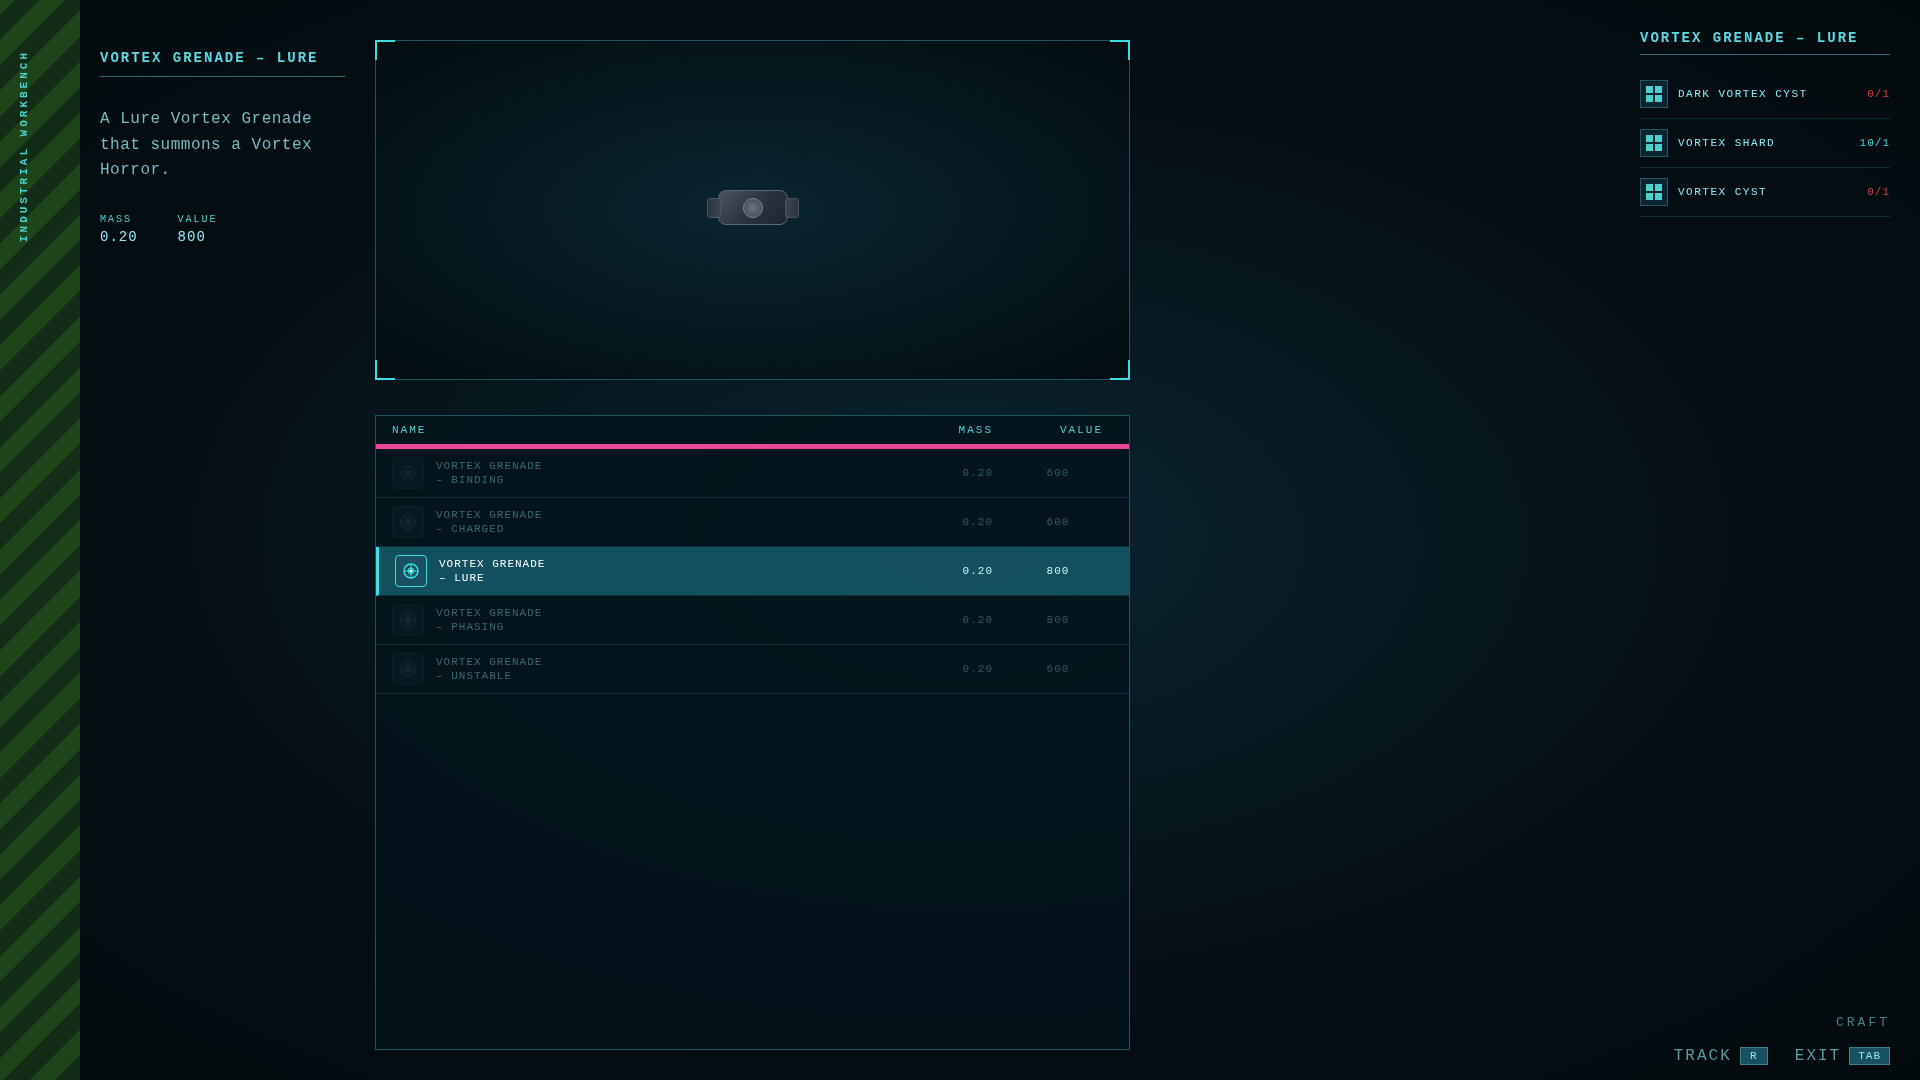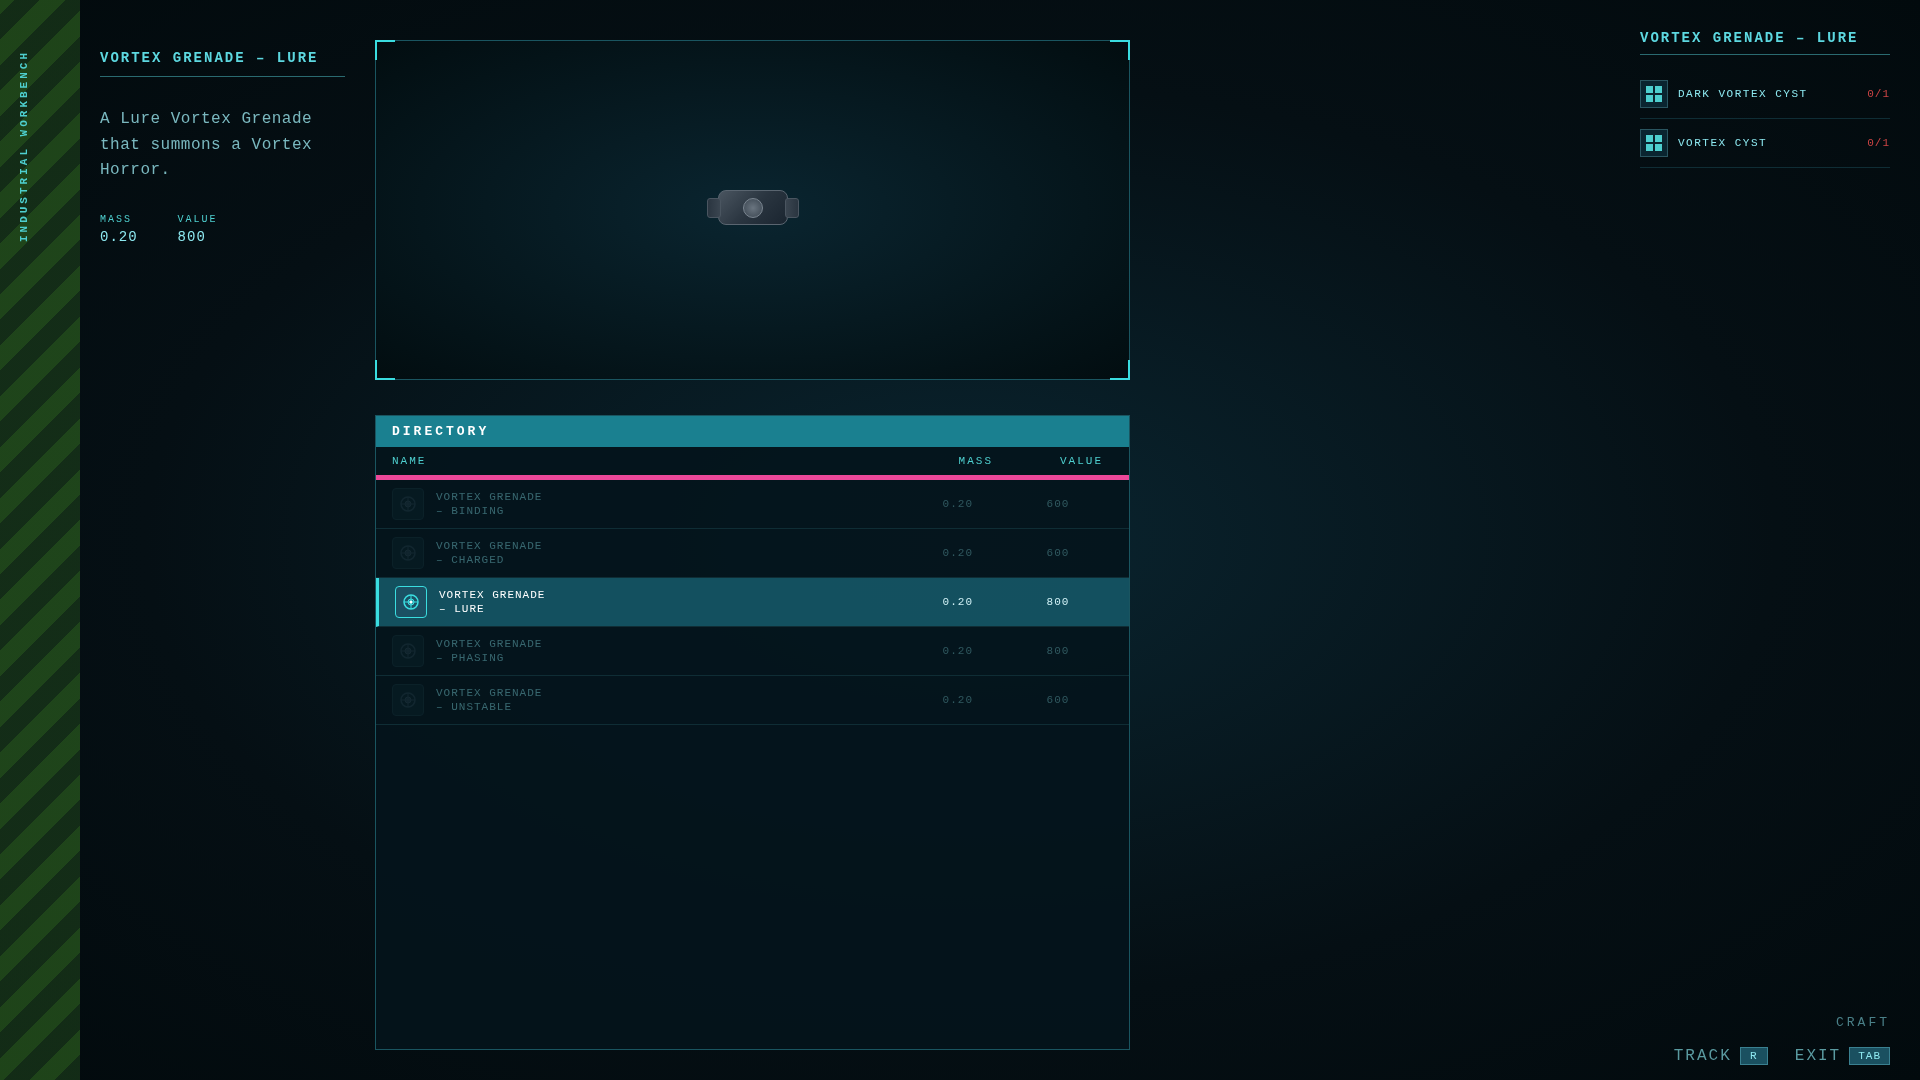--- a/index.html
+++ b/index.html
@@ -227,21 +227,20 @@
       text-transform: uppercase;
     }
 
     .table-row {
       display: grid;
       grid-template-columns: 260px 1fr 100px 100px;
       padding: 8px 16px;
       border-bottom: 1px solid #0f2d35;
       align-items: center;
       cursor: pointer;
-      gap: 20px;
     }
 
     .table-row.selected {
       background: rgba(30, 120, 140, 0.6);
       border-left: 3px solid #3adde0;
     }
 
     .row-name {
       display: flex;
       align-items: center;
@@ -495,21 +494,20 @@
   <div class="grenade-object">
     <div class="grenade-body">
       <div class="grenade-wing-left"></div>
       <div class="grenade-center"></div>
       <div class="grenade-wing-right"></div>
     </div>
   </div>
 </div>
 
 <div class="directory-panel">
-  <div class="directory-header">DIRECTORY</div>
 
   <div class="directory-table">
     <div class="table-header">
       <div class="table-col-header">NAME</div>
       <div></div>
       <div class="table-col-header" style="text-align:right; padding-right:20px;">MASS</div>
       <div class="table-col-header" style="text-align:right; padding-right:10px;">VALUE</div>
     </div>
 
     <div class="table-row dim">
@@ -610,20 +608,32 @@
         <div class="ingredient-icon-dot"></div>
         <div class="ingredient-icon-dot"></div>
         <div class="ingredient-icon-dot"></div>
         <div class="ingredient-icon-dot"></div>
       </div>
     </div>
     <div class="ingredient-name">DARK VORTEX CYST</div>
     <div class="ingredient-count insufficient">0/1</div>
   </div>
 
+  <div class="ingredient-row">
+    <div class="ingredient-icon">
+      <div class="ingredient-icon-grid">
+        <div class="ingredient-icon-dot"></div>
+        <div class="ingredient-icon-dot"></div>
+        <div class="ingredient-icon-dot"></div>
+        <div class="ingredient-icon-dot"></div>
+      </div>
+    </div>
+    <div class="ingredient-name">VORTEX SHARD</div>
+    <div class="ingredient-count available">10/1</div>
+  </div>
 
   <div class="ingredient-row">
     <div class="ingredient-icon">
       <div class="ingredient-icon-grid">
         <div class="ingredient-icon-dot"></div>
         <div class="ingredient-icon-dot"></div>
         <div class="ingredient-icon-dot"></div>
         <div class="ingredient-icon-dot"></div>
       </div>
     </div>

